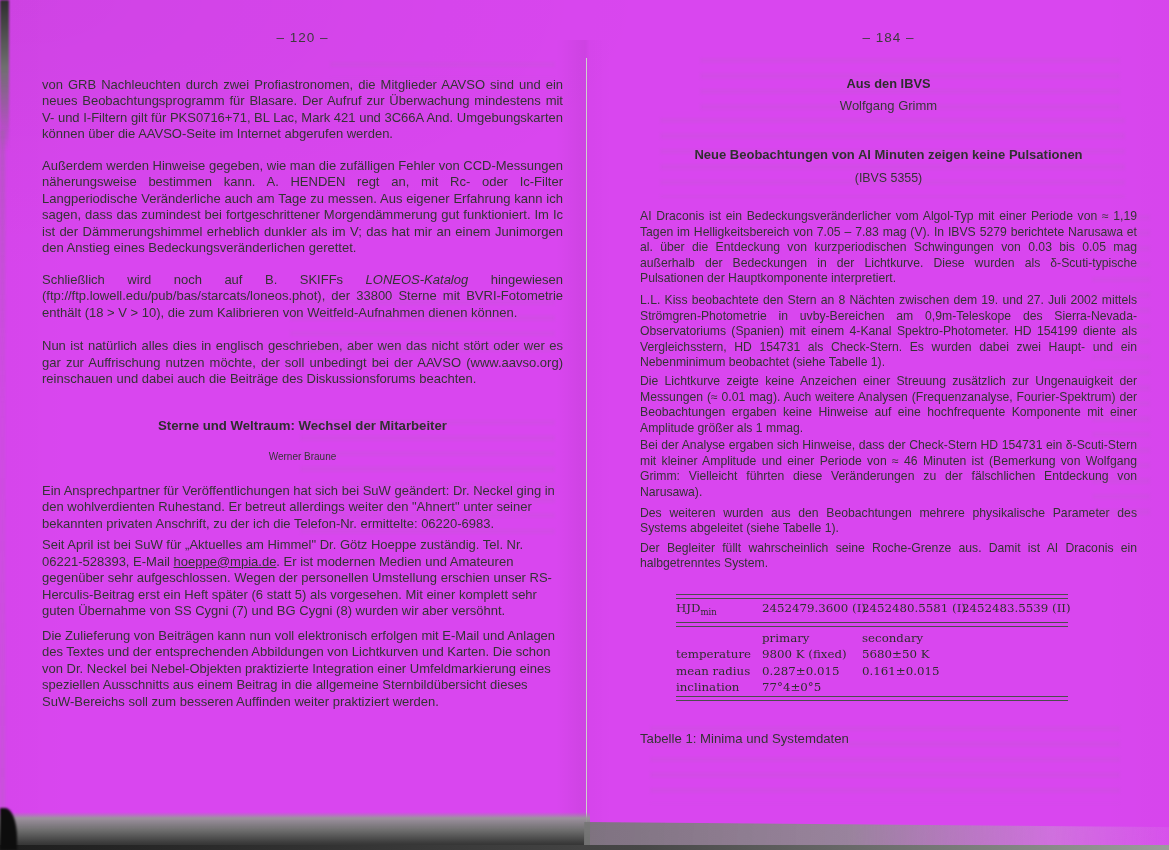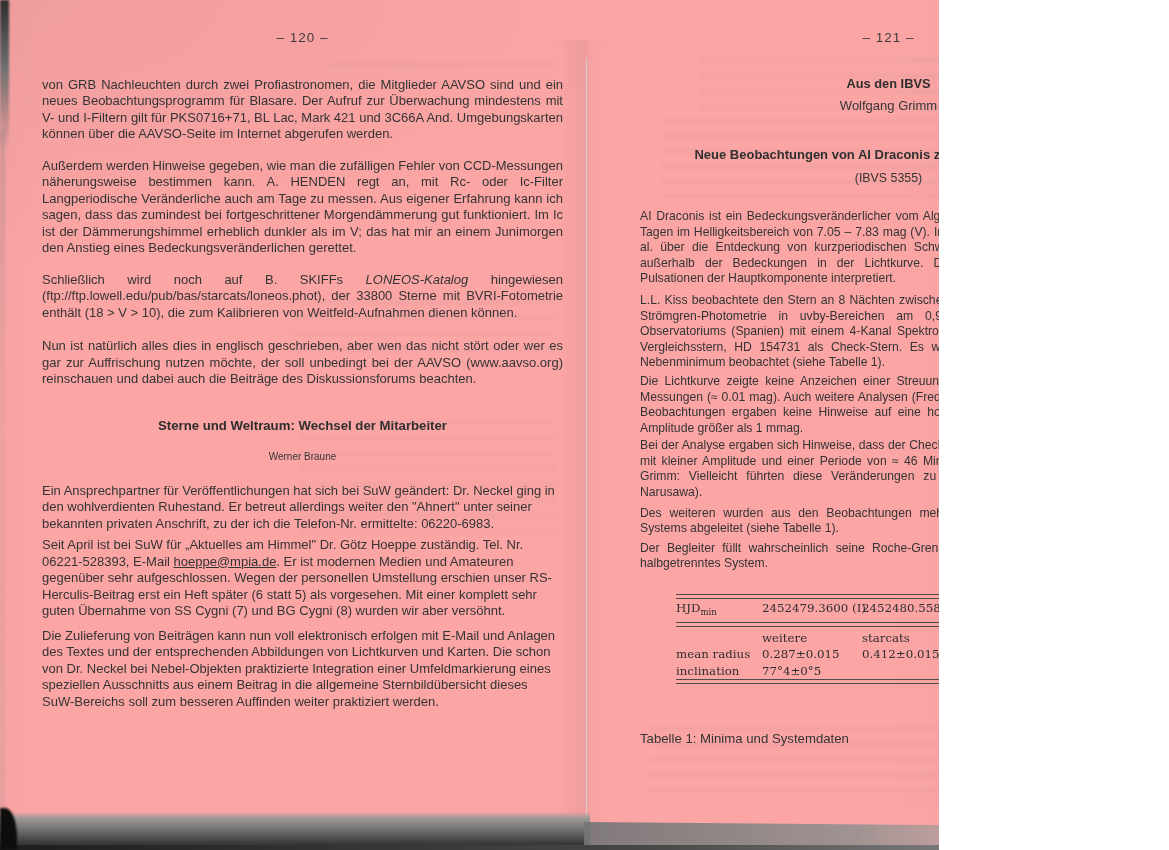--- a/index.html
+++ b/index.html
@@ -4,22 +4,22 @@
 <style>
   html, body { margin: 0; padding: 0; }
   body {
     width: 1169px; height: 850px;
     background: #ffffff;
     font-family: "Liberation Sans", sans-serif;
     color: #333333;
   }
   .scan {
     position: relative;
-    width: 939px; height: 850px;
-    background: #fca5a5;
+    width: 1169px; height: 850px;
+    background: #d946ef;
     overflow: hidden;
   }
   
   .scan::before {
     content: "";
     position: absolute; inset: 0;
     background:
       radial-gradient(1200px 500px at 0% 0%, rgba(0,0,0,0.045), rgba(0,0,0,0) 55%),
       linear-gradient(to right, rgba(0,0,0,0.015), rgba(0,0,0,0) 6%, rgba(0,0,0,0) 94%, rgba(0,0,0,0.01));
     pointer-events: none;
@@ -149,26 +149,26 @@
 
     <div class="heading">Sterne und Weltraum: Wechsel der Mitarbeiter</div>
     <div class="byline">Werner Braune</div>
 
     <p class="gap5">Ein Ansprechpartner für Veröffentlichungen hat sich bei SuW geändert: Dr. Neckel ging in den wohlverdienten Ruhestand. Er betreut allerdings weiter den "Ahnert" unter seiner bekannten privaten Anschrift, zu der ich die Telefon-Nr. ermittelte: 06220-6983.</p>
     <p class="gap8"><span>Seit April ist bei SuW für „Aktuelles am Himmel" Dr. Götz Hoeppe zuständig. Tel. Nr. 06221-528393, E-Mail </span><span class="ul">hoeppe@mpia.de</span><span>.  Er ist modernen Medien und Amateuren gegenüber sehr aufgeschlossen. Wegen der personellen Umstellung erschien unser RS-Herculis-Beitrag erst ein Heft später (6 statt 5) als vorgesehen. Mit einer komplett sehr guten Übernahme von SS Cygni (7) und BG Cygni (8) wurden wir aber versöhnt.</span></p>
     <p>Die Zulieferung von Beiträgen kann nun voll elektronisch erfolgen mit E-Mail und Anlagen des Textes und der entsprechenden Abbildungen von Lichtkurven und Karten. Die schon von Dr. Neckel bei Nebel-Objekten praktizierte Integration einer Umfeldmarkierung eines speziellen Ausschnitts aus einem Beitrag in die allgemeine Sternbildübersicht dieses SuW-Bereichs soll zum besseren Auffinden weiter praktiziert werden.</p>
   </div>
 
   <div class="page-col col-right">
-    <div class="pnum">–  121  –</div>
+    <div class="pnum">–  184  –</div>
 
     <div class="sect-head">Aus den IBVS</div>
     <div class="byline">Wolfgang Grimm</div>
 
-    <div class="art-title">Neue Beobachtungen von AI Draconis zeigen aber Pulsationen</div>
+    <div class="art-title">Neue Beobachtungen von AI Minuten zeigen keine Pulsationen</div>
     <div class="art-sub">(IBVS 5355)</div>
 
     <p class="jst gap6">AI Draconis ist ein Bedeckungsveränderlicher vom Algol-Typ mit einer Periode von ≈ 1,19 Tagen im Helligkeitsbereich von 7.05 – 7.83 mag (V). In IBVS 5279 berichtete Narusawa et al. über die Entdeckung von kurzperiodischen Schwingungen von 0.03 bis 0.05 mag außerhalb der Bedeckungen in der Lichtkurve. Diese wurden als δ-Scuti-typische Pulsationen der Hauptkomponente interpretiert.</p>
     <p class="jst gap3">L.L. Kiss beobachtete den Stern an 8 Nächten zwischen dem 19. und 27. Juli 2002 mittels Strömgren-Photometrie in uvby-Bereichen am 0,9m-Teleskope des Sierra-Nevada-Observatoriums (Spanien) mit einem 4-Kanal Spektro-Photometer. HD 154199 diente als Vergleichsstern, HD 154731 als Check-Stern. Es wurden dabei zwei Haupt- und ein Nebenminimum beobachtet (siehe Tabelle 1).</p>
     <p class="jst gap2">Die Lichtkurve zeigte keine Anzeichen einer Streuung zusätzlich zur Ungenauigkeit der Messungen (≈ 0.01 mag). Auch weitere Analysen (Frequenzanalyse, Fourier-Spektrum) der Beobachtungen ergaben keine Hinweise auf eine hochfrequente Komponente mit einer Amplitude größer als 1 mmag.</p>
     <p class="jst gap5">Bei der Analyse ergaben sich Hinweise, dass der Check-Stern HD 154731 ein δ-Scuti-Stern mit kleiner Amplitude und einer Periode von ≈ 46 Minuten ist (Bemerkung von Wolfgang Grimm: Vielleicht führten diese Veränderungen zu der fälschlichen Entdeckung von Narusawa).</p>
     <p class="jst gap4">Des weiteren wurden aus den Beobachtungen mehrere physikalische Parameter des Systems abgeleitet (siehe Tabelle 1).</p>
     <p class="jst">Der Begleiter füllt wahrscheinlich seine Roche-Grenze aus. Damit ist AI Draconis ein halbgetrenntes System.</p>
   </div>
 
@@ -176,28 +176,34 @@
     <div class="rule-dbl"></div>
     <div class="trow thead">
       <span class="tc"><span>HJD</span><sub>min</sub></span>
       <span class="tc">2452479.3600  (I)</span>
       <span class="tc">2452480.5581  (I)</span>
       <span class="tc">2452483.5539  (II)</span>
     </div>
     <div class="rule-dbl"></div>
     <div class="trow tsub">
       <span class="tc"></span>
-      <span class="tc">weitere</span>
-      <span class="tc">starcats</span>
+      <span class="tc">primary</span>
+      <span class="tc">secondary</span>
+      <span class="tc"></span>
+    </div>
+    <div class="trow">
+      <span class="tc">temperature</span>
+      <span class="tc">9800 K (fixed)</span>
+      <span class="tc">5680±50 K</span>
       <span class="tc"></span>
     </div>
     <div class="trow">
       <span class="tc">mean radius</span>
       <span class="tc">0.287±0.015</span>
-      <span class="tc">0.412±0.015</span>
+      <span class="tc">0.161±0.015</span>
       <span class="tc"></span>
     </div>
     <div class="trow">
       <span class="tc">inclination</span>
       <span class="tc">77°4±0°5</span>
       <span class="tc"></span>
       <span class="tc"></span>
     </div>
     <div class="rule-dbl"></div>
   </div>

